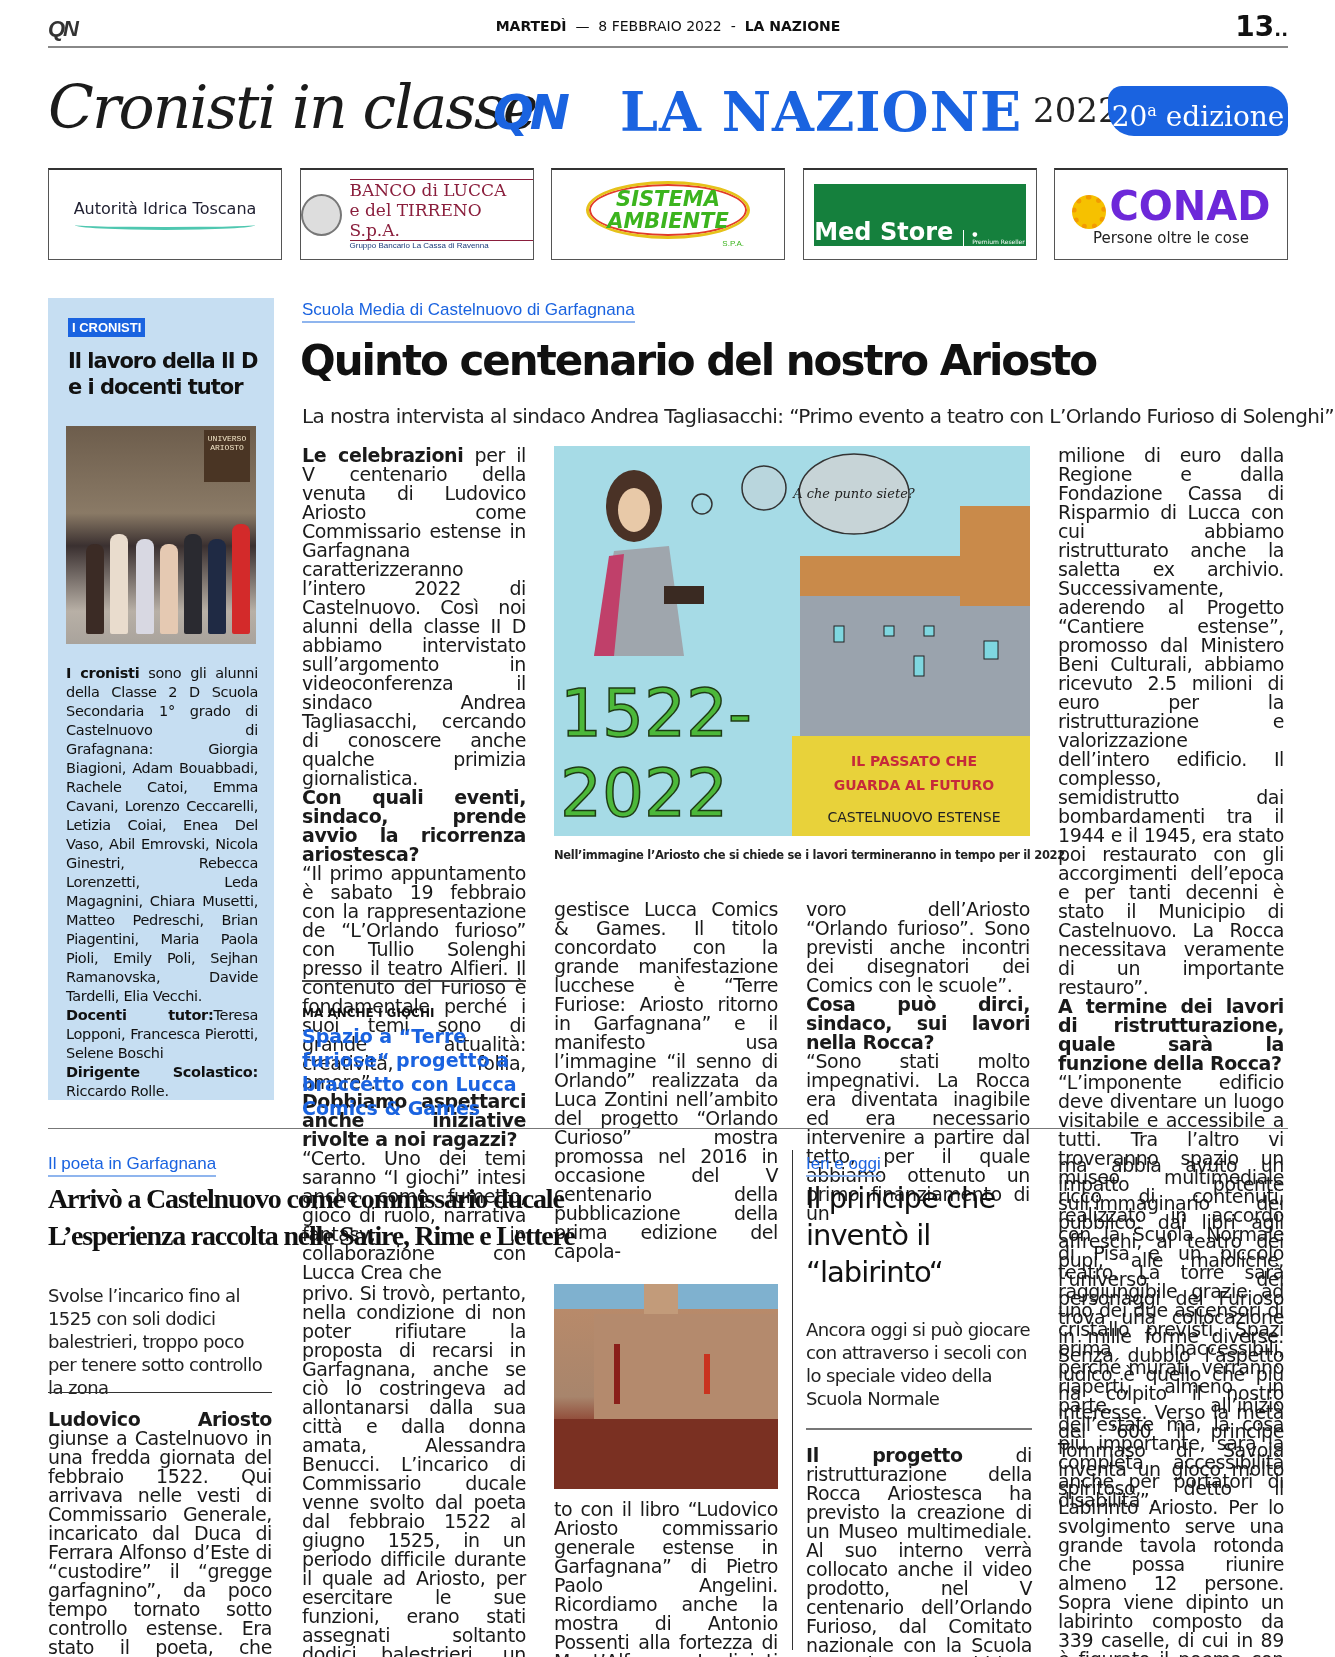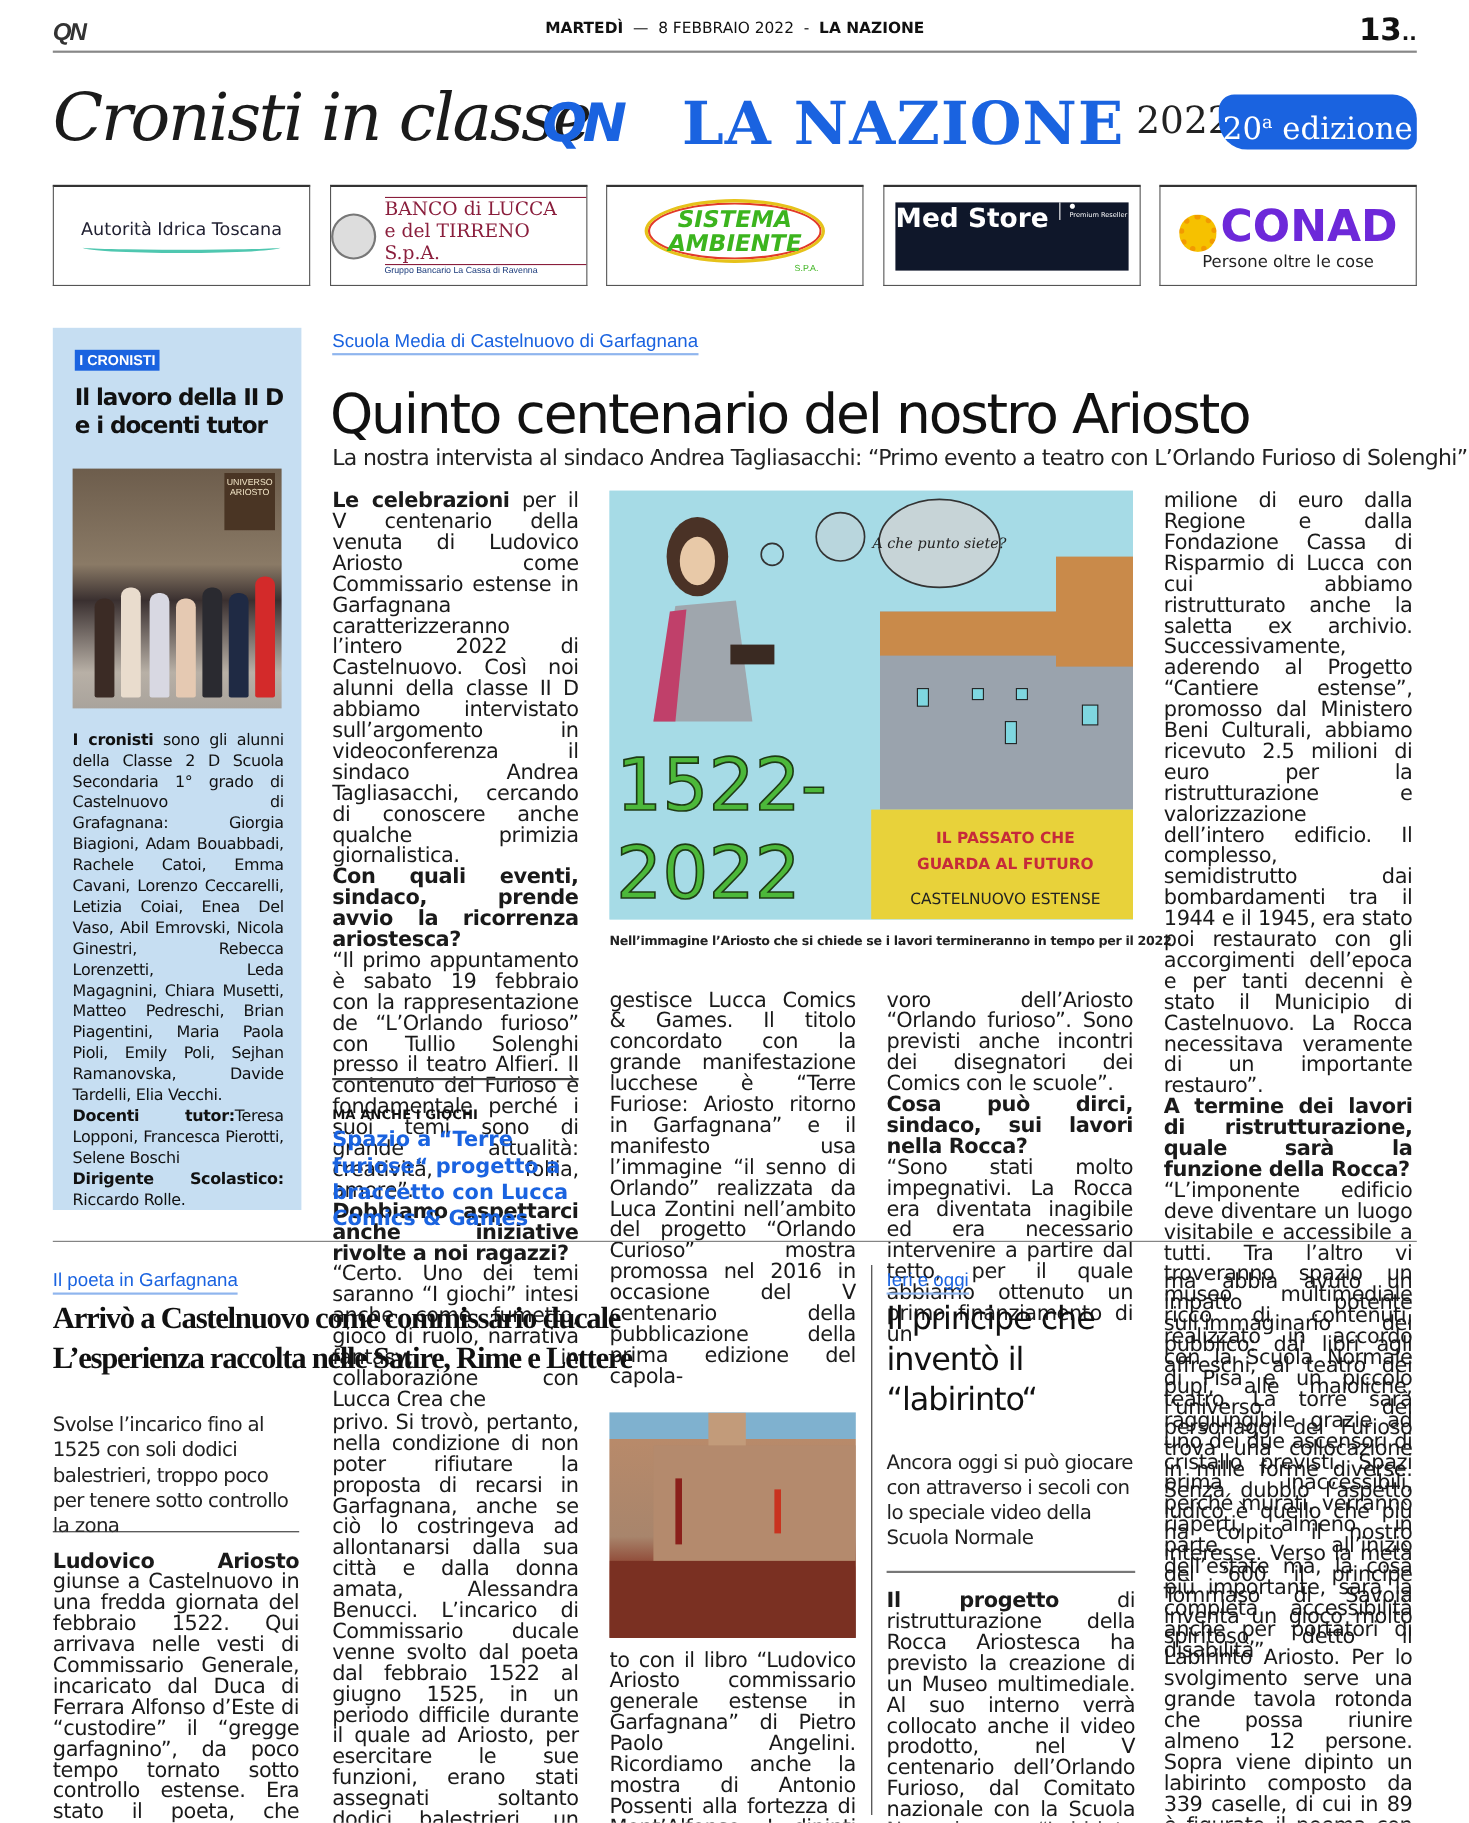--- a/index.html
+++ b/index.html
@@ -21,37 +21,37 @@
 .sp{width:234px;height:92px;border:1px solid #555;border-top:2px solid #333;display:flex;align-items:center;justify-content:center;flex-direction:column;background:#fff}
 .sp1 .t{font-size:16px;color:#223;font-family:"DejaVu Sans",sans-serif}
 .sp1 .w{width:180px;height:10px;border-bottom:3px solid #4fc7b0;border-radius:50%;margin-top:2px}
 .sp2{flex-direction:row}
 .sp2 .seal{width:42px;height:42px;border-radius:50%;border:2px solid #777;background:#ddd;margin-right:8px}
 .sp2 .tx{color:#8a1e3c;font-family:"DejaVu Serif",serif;font-size:17px;line-height:20px;border-top:1px solid #8a1e3c;border-bottom:1px solid #8a1e3c}
 .sp2 .sub{font-size:8px;color:#1a3a7a}
 .sp3 .t{font-family:"DejaVu Sans",sans-serif;font-style:italic;font-weight:900;font-size:21px;color:#3cb41e;line-height:22px;text-align:center;border:3px solid #e6c21a;border-radius:50%;padding:4px 18px;box-shadow:0 0 0 2px #e23a2a inset}
 .sp3 .s{font-size:8px;color:#3cb41e;align-self:flex-end;margin-right:40px}
 .sp4{background:#fff}
-.sp4 .box{width:212px;height:62px;background:#0f172a;color:#fff;display:flex;align-items:flex-start;justify-content:center;font-family:"DejaVu Sans",sans-serif;font-size:24px;font-weight:bold}
+.sp4 .box{width:212px;height:62px;background:#15803d;color:#fff;display:flex;align-items:flex-end;justify-content:center;font-family:"DejaVu Sans",sans-serif;font-size:24px;font-weight:bold}
 .sp4 .box small{font-size:6px;font-weight:normal;margin-left:10px;border-left:1px solid #fff;padding-left:8px;line-height:8px}
 .sp5 .t{display:flex;align-items:flex-end;color:#6d28d9;font-weight:900;font-size:40px;font-family:"DejaVu Sans",sans-serif}
 .sp5 .flower{width:34px;height:34px;border-radius:50%;background:#f6c100;border:5px dotted #f29a00;margin-right:4px}
 .sp5 .s{font-size:15px;color:#222;font-family:"DejaVu Sans",sans-serif}
 .sidebar{left:48px;top:298px;width:226px;height:802px;background:#c6def2}
 .tag{background:#1a63e0;color:#fff;font-weight:bold;font-size:13px;padding:2px 4px;display:inline-block}
 .sidebar .tag{position:absolute;left:20px;top:20px}
 .sb-title{left:20px;top:50px;width:190px;font-size:21px;font-weight:900;line-height:26px;font-family:"DejaVu Sans",sans-serif;letter-spacing:-1px}
 .sb-photo{left:18px;top:128px;width:190px;height:218px;background:linear-gradient(#6d5d4c 0,#8a7a66 40%,#3a3030 55%,#b8b0a6 85%,#a9a39c 100%)}
-.sb-photo .sign{position:absolute;right:6px;top:4px;width:46px;height:52px;background:#4a3524;color:#f3e6c8;font-family:Liberation Sans, sans-serif;font-size:8px;text-align:center;padding-top:4px}
+.sb-photo .sign{position:absolute;right:6px;top:4px;width:46px;height:52px;background:#4a3524;color:#f3e6c8;font-family:Liberation Mono, monospace;font-size:8px;text-align:center;padding-top:4px}
 .sb-photo .kid{position:absolute;bottom:10px;width:18px;border-radius:8px 8px 2px 2px}
 .sb-text{left:18px;top:366px;width:192px;font-size:14.5px;line-height:19px;text-align:justify;font-weight:bold;font-family:"DejaVu Sans",sans-serif;letter-spacing:-0.3px}
 .sb-text .n{font-weight:normal}
 .kicker{color:#1a63e0;font-size:17px;border-bottom:2px solid #8fb5ee;display:inline-block;padding-bottom:1px}
 .main-kicker{left:302px;top:300px}
-.headline{left:300px;top:346px;font-family:"DejaVu Sans",sans-serif;font-weight:400;font-size:50px;letter-spacing:-2px;line-height:62px}
+.headline{left:300px;top:330px;font-family:"DejaVu Sans",sans-serif;font-weight:700;font-size:42px;letter-spacing:-2px;line-height:62px}
 .subhead{left:302px;top:404px;font-size:20px;color:#222;font-family:"DejaVu Sans",sans-serif;letter-spacing:-0.6px}
 .col{font-size:19px;line-height:19px;text-align:justify;color:#1a1a1a;font-family:"DejaVu Sans",sans-serif;letter-spacing:-0.4px}
 .col b{font-weight:bold}
 .c1{left:302px;top:446px;width:224px}
 .box2{left:302px;top:980px;width:224px;border-top:2px solid #444;padding-top:24px}
 .box2 .k{font-size:12px;font-weight:bold;font-family:"DejaVu Sans",sans-serif}
 .box2 .h{color:#1a63e0;font-weight:900;font-size:19px;line-height:24px;margin-top:4px;font-family:"DejaVu Sans",sans-serif}
 .drawing{left:554px;top:446px;width:476px;height:390px;background:#a9dde8;overflow:hidden}
 .caption{left:554px;top:848px;font-size:11.5px;font-weight:bold;color:#222;font-family:"DejaVu Sans",sans-serif;letter-spacing:-0.3px}
 .c2{left:554px;top:900px;width:224px}

